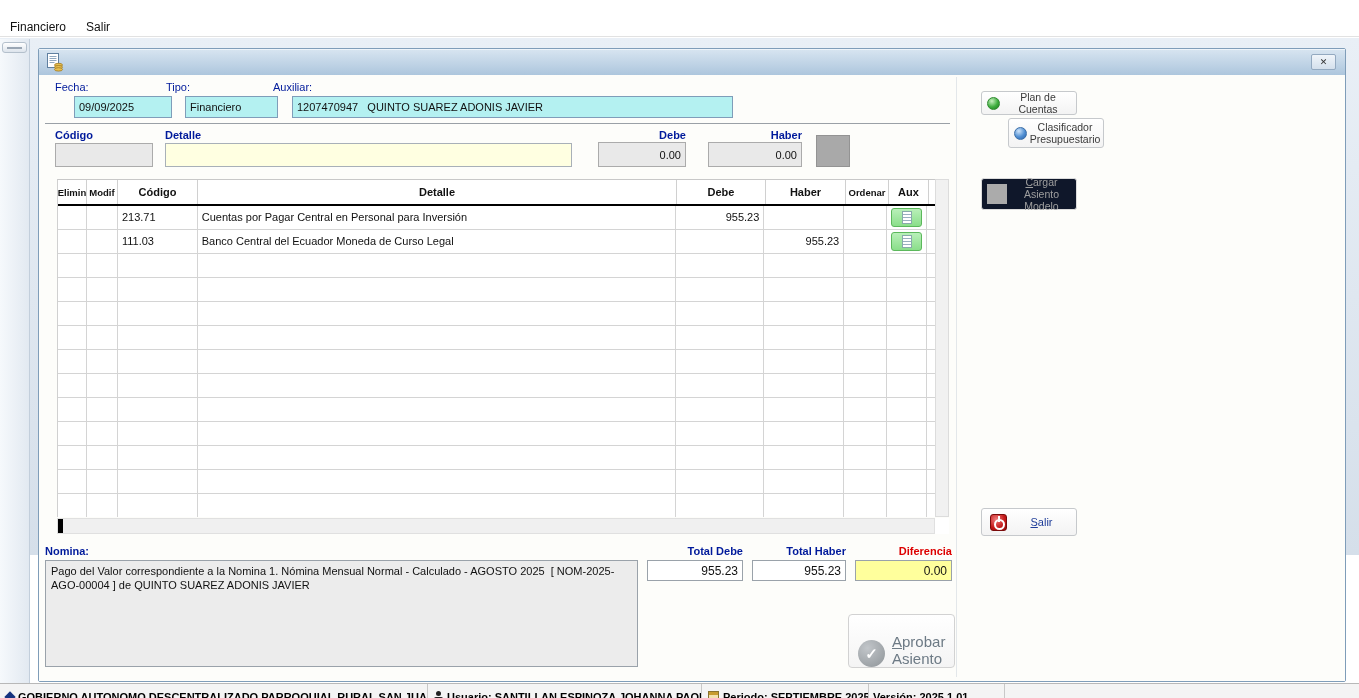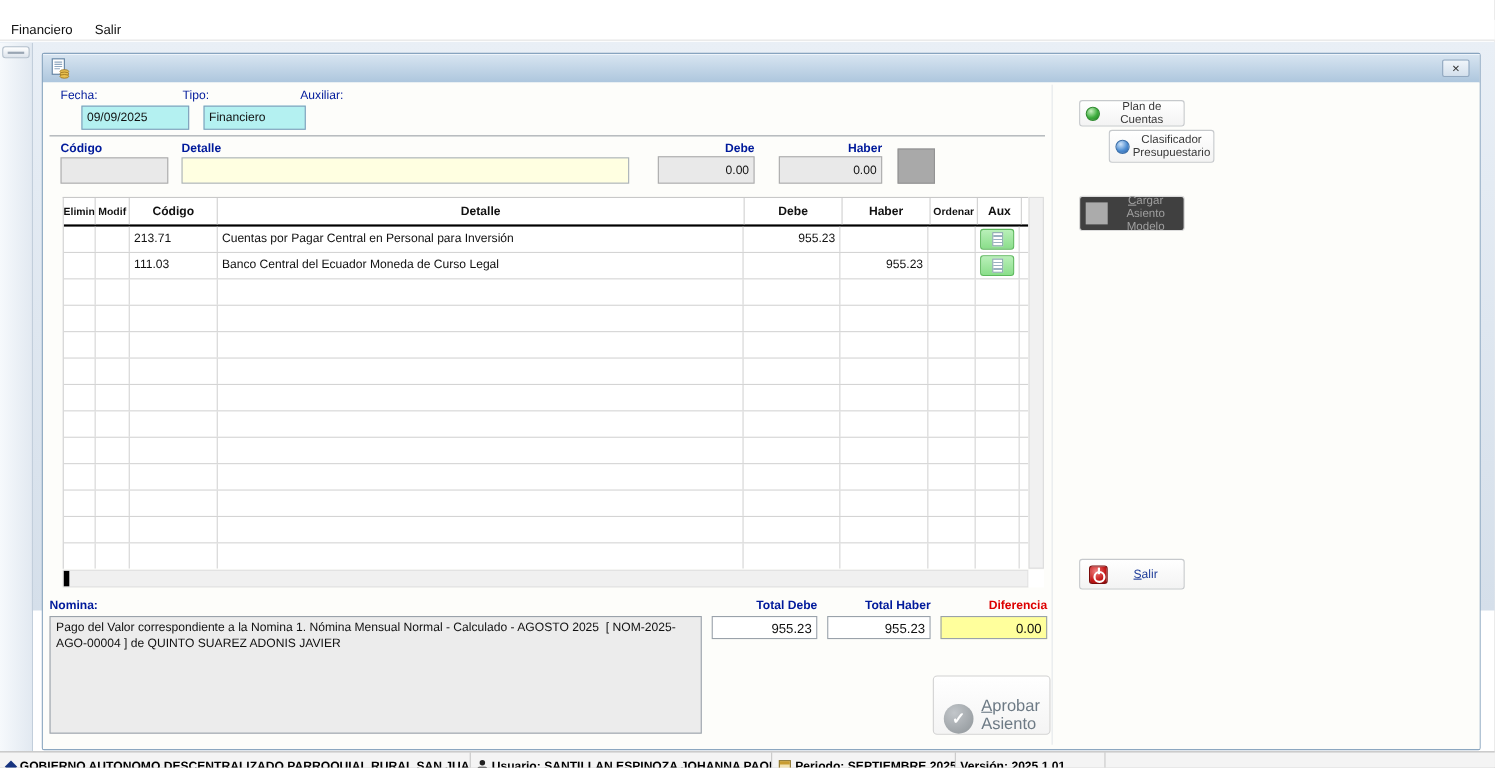--- a/index.html
+++ b/index.html
@@ -72,21 +72,21 @@
 
   
   .glosa-box { position:absolute; left:6px; top:485px; width:593px; height:107px; background:#ececec; border:1px solid #9aa2aa; font-family:"Liberation Sans",sans-serif; font-size:11px; color:#111; padding:3px 5px; resize:none; line-height:14px; }
 
   
   .btn { position:absolute; background:linear-gradient(#ffffff,#f3f3f3); border:1px solid #c6c9cc; border-radius:3px; display:flex; align-items:center; font-size:10.5px; color:#3a3a3a; }
   .btn .txt { flex:1; text-align:center; line-height:12px; }
   .uf::first-letter { text-decoration:underline; }
   .ic-sphere-green { width:13px; height:13px; border-radius:50%; margin-left:5px; background:radial-gradient(circle at 35% 28%, #c8f0c0, #3fae3f 55%, #1e7a1e); border:1px solid #2e8a2e; flex:none; }
   .ic-sphere-blue { width:13px; height:13px; border-radius:50%; margin-left:5px; background:radial-gradient(circle at 35% 28%, #cfe4fa, #4f8ed2 55%, #2a5fa8); border:1px solid #3a6ea8; flex:none; }
-  .btn-disabled { border-color:#dcdcdc; color:#9f9f9f; background:#404040; }
+  .btn-disabled { border-color:#dcdcdc; color:#9f9f9f; background:#0f172a; }
   .ic-graysq { width:20px; height:20px; background:#ababab; margin-left:5px; flex:none; }
   .ic-power { width:17px; height:17px; border-radius:3px; background:radial-gradient(circle at 35% 30%, #f08080, #c41818 60%, #8c0c0c); border:1px solid #7a0a0a; position:relative; margin-left:8px; flex:none; }
   .ic-power::before { content:""; position:absolute; left:3px; top:4px; width:7px; height:7px; border:2px solid #fff; border-radius:50%; }
   .ic-power::after { content:""; position:absolute; left:6.5px; top:1px; width:2px; height:6px; background:#fff; }
   .salir-txt { flex:1; text-align:center; font-size:11px; color:#1f3d99; }
   .approve-btn { position:absolute; left:809px; top:539px; width:107px; height:54px; background:linear-gradient(#ffffff,#f4f4f4); border:1px solid #d2d2d2; border-radius:4px; display:flex; align-items:flex-end; }
   .ic-check { width:27px; height:27px; border-radius:50%; background:radial-gradient(circle at 35% 30%, #c2c6ca, #8e9498); margin-left:9px; flex:none; text-align:center; }
   .ic-check::before { content:"✓"; color:#fff; font-weight:bold; font-size:15px; line-height:27px; }
   .approve-txt { flex:1; font-size:15px; color:#6d7a85; line-height:17px; padding-left:7px; }
 
@@ -131,20 +131,21 @@
       </div>
 
       <div class="content">
         <div class="vline-sep"></div>
 
         <div class="lbl" style="left:16px; top:6px;">Fecha:</div>
         <input class="fld cyan" style="left: 16px; top: 21px; width: 98px; height: 22px;" readonly="" value="09/09/2025">
         <div class="lbl" style="left:127px; top:6px;">Tipo:</div>
         <input class="fld cyan" style="left: 127px; top: 21px; width: 93px; height: 22px;" readonly="" value="Financiero">
         <div class="lbl" style="left:234px; top:6px;">Auxiliar:</div>
+        <input class="fld cyan" style="left: 234px; top: 21px; width: 441px; height: 22px;" readonly="" value="1207470947   QUINTO SUAREZ ADONIS JAVIER">
 
         <div class="hsep"></div>
 
         <div class="lbl b" style="left:16px; top:54px;">Código</div>
         <input class="fld grayf" style="left: 16px; top: 68px; width: 98px; height: 24px;" readonly="" value="">
         <div class="lbl b" style="left:126px; top:54px;">Detalle</div>
         <input class="fld yellowf" style="left: 126px; top: 68px; width: 407px; height: 24px;" value="">
         <div class="lbl b" style="left:559px; top:54px; width:88px; text-align:right;">Debe</div>
         <input class="fld grayf ra" style="left: 559px; top: 67px; width: 88px; height: 25px;" readonly="" value="0.00">
         <div class="lbl b" style="left:669px; top:54px; width:94px; text-align:right;">Haber</div>

